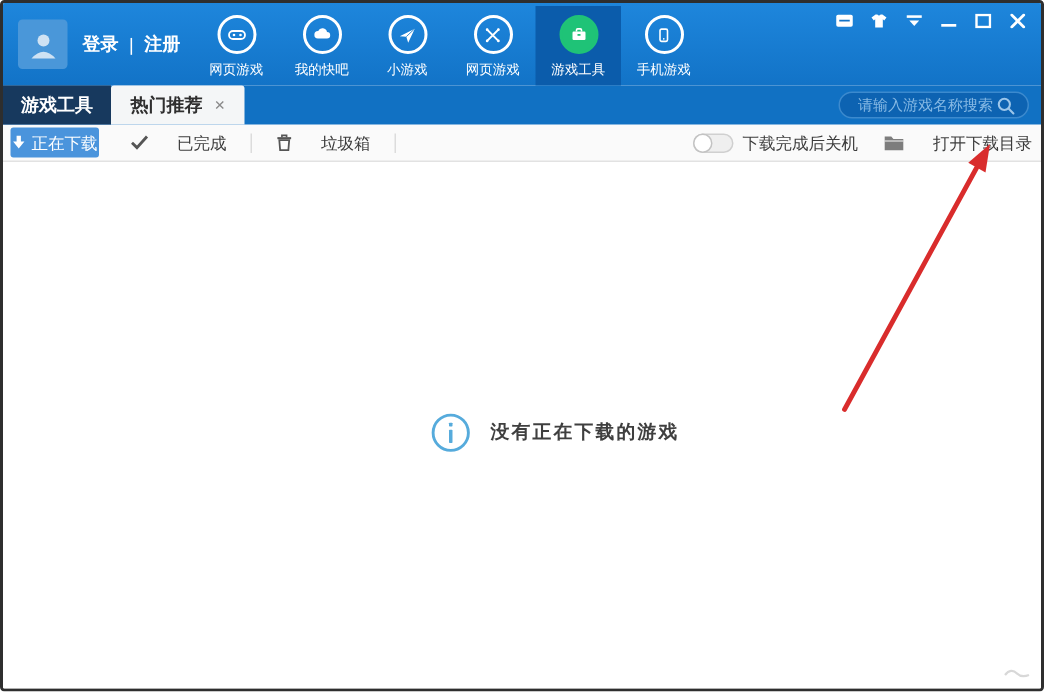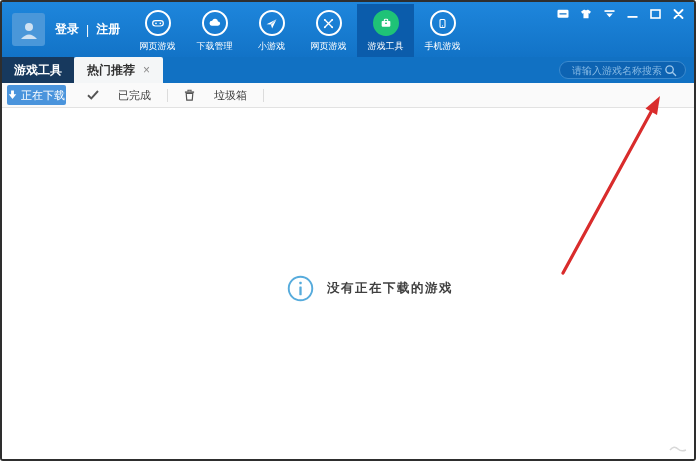--- a/index.html
+++ b/index.html
@@ -127,21 +127,21 @@
         </div>
         <div class="nav-label">网页游戏</div>
       </div>
 
       <div class="nav-item">
         <div class="nav-circle">
           <svg width="16" height="16" viewBox="0 0 24 24">
               <path d="M7.5 16h9a3.2 3.2 0 000-6.4 4.6 4.6 0 00-8.8-1.1A3.6 3.6 0 007.5 16z" fill="#fff"></path>
             </svg>
         </div>
-        <div class="nav-label">下载管理</div>
+        <div class="nav-label">我的快吧</div>
       </div>
 
       <div class="nav-item">
         <div class="nav-circle">
           <svg width="15" height="15" viewBox="0 0 24 24">
               <path d="M4 13 L20 5 L13 20 L11 13.5 z" fill="#fff"></path>
               <path d="M11 13.5 L20 5" stroke="#2a84cf" stroke-width="1"></path>
             </svg>
         </div>
         <div class="nav-label">小游戏</div>
@@ -257,20 +257,34 @@
       <svg width="11" height="12" viewBox="0 0 12 13">
         <rect x="1" y="2.6" width="10" height="1.5" fill="#555"></rect>
         <path d="M4.3 2.6 V1.3 h3.4 v1.3" fill="none" stroke="#555" stroke-width="1.2"></path>
         <path d="M2.4 4.8 h7.2 l-0.6 7.2 h-6 z" fill="none" stroke="#555" stroke-width="1.3"></path>
       </svg>
       <span>垃圾箱</span>
     </div>
 
     <div class="tb-divider"></div>
 
+    <div class="toolbar-right">
+      <div class="toggle">
+        <div class="toggle-knob"></div>
+      </div>
+      <span class="shutdown-label">下载完成后关机</span>
+
+      <div class="tool-item open-dir">
+        <svg width="14" height="11" viewBox="0 0 14 11">
+          <path d="M0.8 1 h4.4 l1.4 1.6 h6.6 v7.6 h-12.4 z" fill="#7d7d7d"></path>
+          <path d="M0.8 4 h12.4" stroke="#fafafa" stroke-width="0.8"></path>
+        </svg>
+        <span>打开下载目录</span>
+      </div>
+    </div>
   </div>
 
   <div class="content">
     <div class="empty-state">
       <svg width="27" height="27" viewBox="0 0 28 28">
         <circle cx="14" cy="14" r="12.2" fill="none" stroke="#56abdc" stroke-width="2"></circle>
         <rect x="12.8" y="7" width="2.4" height="2.6" rx="0.5" fill="#56abdc"></rect>
         <rect x="12.8" y="12" width="2.4" height="9" rx="0.5" fill="#56abdc"></rect>
       </svg>
       <span class="empty-text">没有正在下载的游戏</span>

